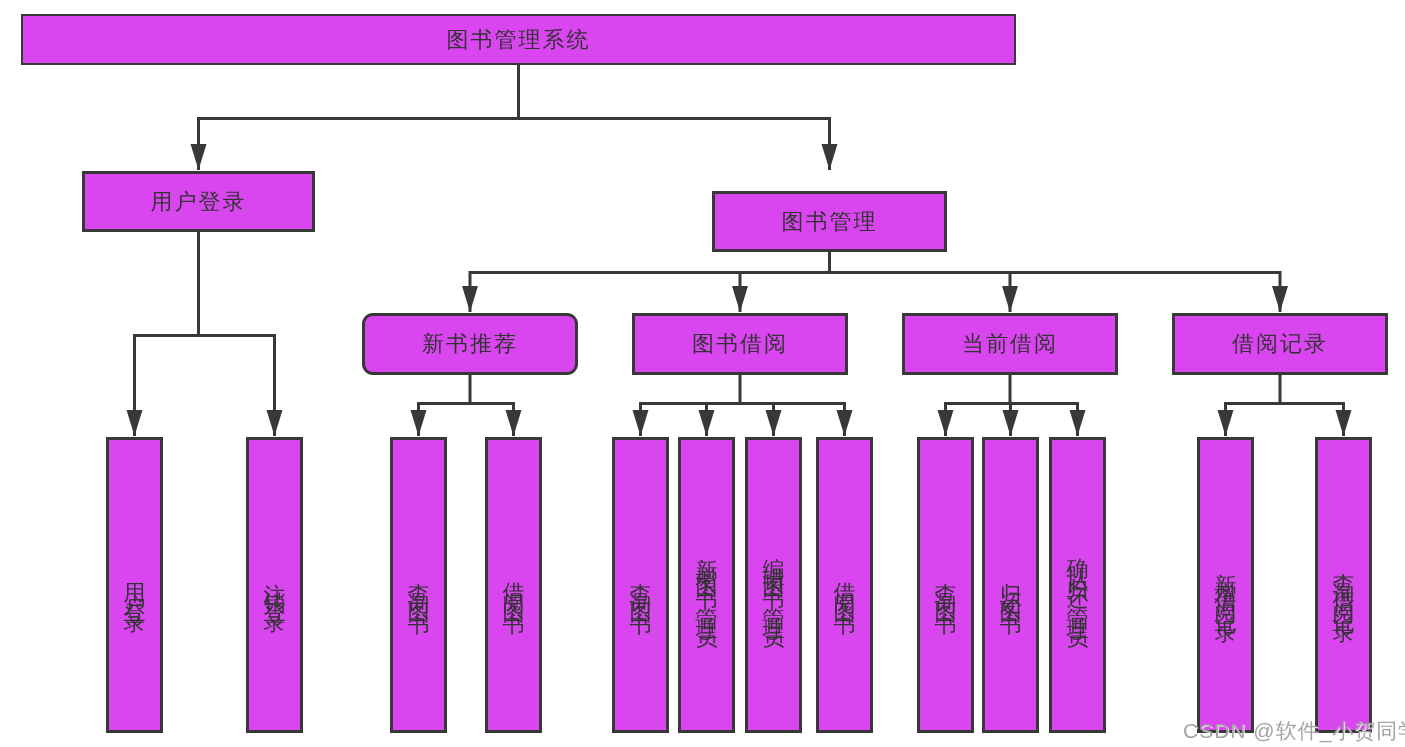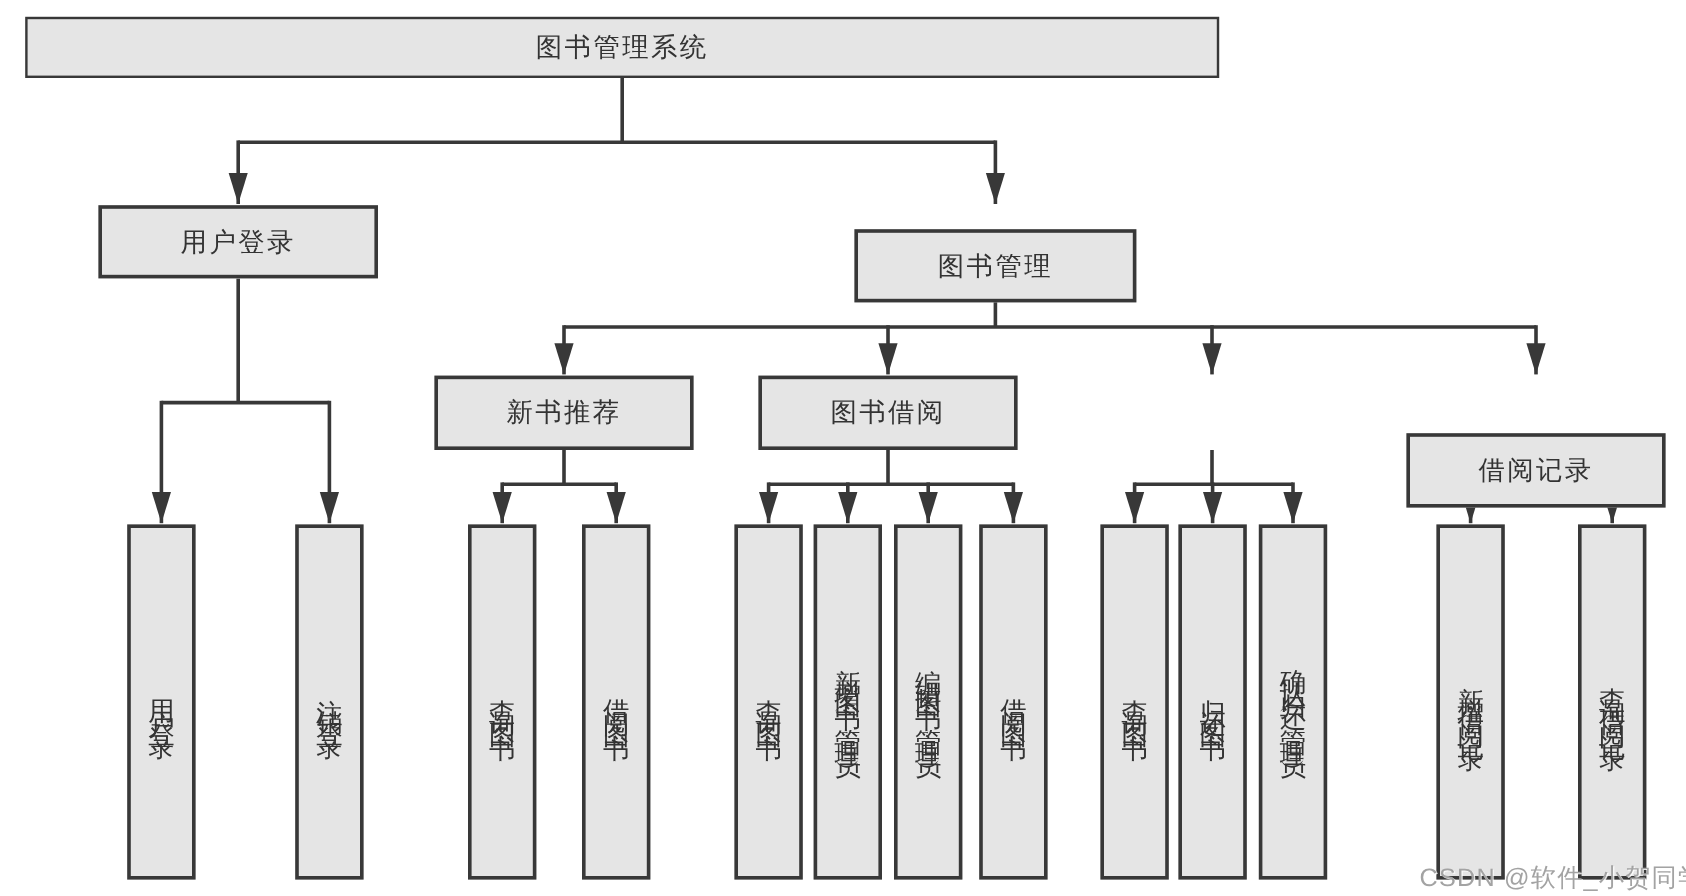--- a/index.html
+++ b/index.html
@@ -17,21 +17,21 @@
     color:var(--text);
     overflow:hidden;
   }
   #connectors{position:absolute;left:0;top:0;width:1405px;height:747px;}
   #connectors path,#connectors line{stroke:var(--line);stroke-width:3;fill:none;}
   #arrowhead path{fill:var(--line);stroke:none;}
   .node{
     position:absolute;
     box-sizing:border-box;
     border:3px solid var(--line);
-    background:#e5e5e5;
+    background:#d946ef;
     display:flex;align-items:center;justify-content:center;
     font-size:22px;
     line-height:1;
   }
   .node.root{border-width:2px;}
   .node.h .node-label{letter-spacing:2px;white-space:nowrap;}
   .node.v .node-label{
     writing-mode:vertical-rl;
     text-orientation:upright;
     letter-spacing:10px;
@@ -97,27 +97,30 @@
     <span class="node-label">图书管理系统</span>
   </div>
 
   <div class="node h" style="left:82px;top:171px;width:233px;height:61px;">
     <span class="node-label">用户登录</span>
   </div>
   <div class="node h" style="left:712px;top:171px;width:235px;height:61px;margin-top:20px;">
     <span class="node-label">图书管理</span>
   </div>
 
-  <div class="node h" style="left:362px;top:313px;width:216px;height:62px;">
+  <div class="node h" style="left:362px;top:313px;width:216px;height:62px;border-radius:11px;">
     <span class="node-label">新书推荐</span>
   </div>
   <div class="node h" style="left:632px;top:313px;width:216px;height:62px;justify-content:center;">
     <span class="node-label">图书借阅</span>
   </div>
-  <div class="node h" style="left:1172px;top:313px;width:216px;height:62px;margin-top:48px;">
+  <div class="node h" style="left:902px;top:313px;width:216px;height:62px;">
+    <span class="node-label">当前借阅</span>
+  </div>
+  <div class="node h" style="left:1172px;top:313px;width:216px;height:62px;">
     <span class="node-label">借阅记录</span>
   </div>
 
   <div class="node v" style="left:106px;top:437px;width:57px;height:296px;">
     <span class="node-label">用户登录</span>
   </div>
   <div class="node v" style="left:246px;top:437px;width:57px;height:296px;">
     <span class="node-label">注销登录</span>
   </div>
 

